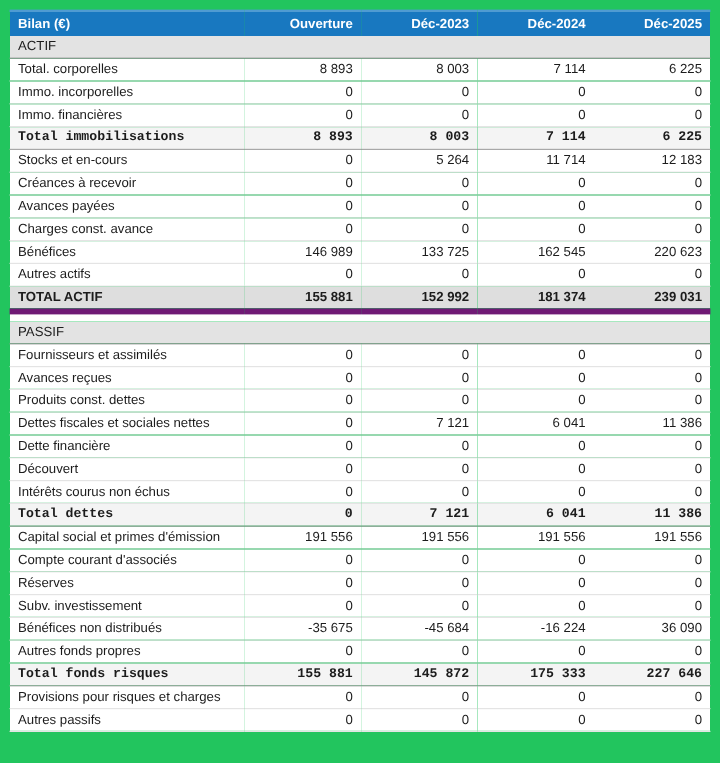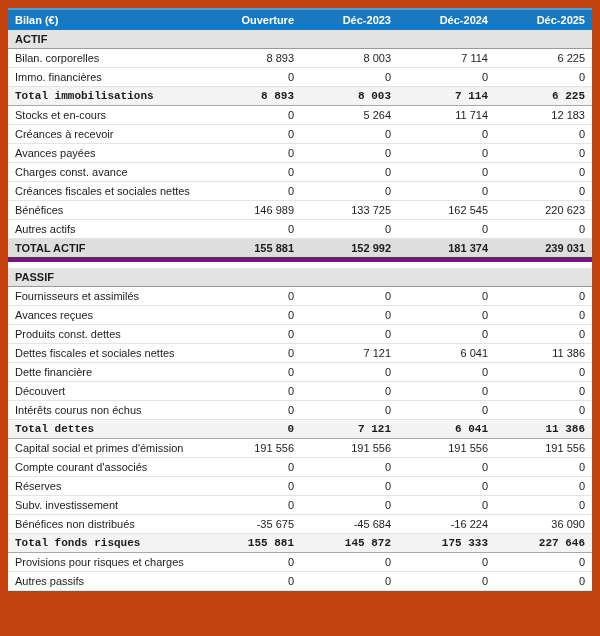--- a/index.html
+++ b/index.html
@@ -9,42 +9,42 @@
     --section_bg:#e3e3e3;
     --subtotal_bg:#f4f4f4;
     --total_bg:#dedede;
     --row_border:#e4e4e4;
     --strong_border:#9a9a9a;
     --text:#1c1c1c;
   }
   html,body{margin:0;padding:0;background:#ffffff;}
   .page{
     width:600px;height:636px;box-sizing:border-box;
-    padding:8px 8px 6px 8px;background:#c2410c;
+    padding:8px 8px 6px 8px;background:#22c55e;
     font-family:"Liberation Sans",sans-serif;color:var(--text);
   }
   table{
     border-collapse:collapse;width:100%;table-layout:fixed;
     font-size:11px;
   }
   col.label-col{width:auto;}
   col.num-col{width:97px;}
   th,td{
     padding:0 7px;height:18px;line-height:18px;
     white-space:nowrap;overflow:hidden;box-sizing:border-box;
     font-weight:normal;text-align:left;
   }
   td.num,th.num{text-align:right;}
   thead th{
     background:var(--header_bg);color:var(--header_text);
     font-weight:bold;height:20px;line-height:20px;
     border-top:2px solid var(--header_bg_light);
   }
   tr.section td{
-    background:var(--section_bg);font-weight:bold;
+    background:var(--section_bg);font-weight:normal;
     border-bottom:1px solid var(--strong_border);
   }
   tr.normal td{
     background:#ffffff;border-bottom:1px solid var(--row_border);
   }
   tr.subtotal td{
     background:var(--subtotal_bg);font-weight:bold;
     border-top:1px solid #a8a8a8;border-bottom:1px solid #a8a8a8;font-family:Liberation Mono, monospace;
   }
   tr.total td{
@@ -74,25 +74,32 @@
         <th class="num">Déc-2023</th>
         <th class="num">Déc-2024</th>
         <th class="num">Déc-2025</th>
       </tr>
     </thead>
     <tbody>
         <tr class="section">
           <td colspan="5">ACTIF</td>
         </tr>
         <tr class="normal">
-          <td>Bilan. corporelles</td>
+          <td>Total. corporelles</td>
           <td class="num">8 893</td>
           <td class="num">8 003</td>
           <td class="num">7 114</td>
           <td class="num">6 225</td>
+        </tr>
+        <tr class="normal">
+          <td>Immo. incorporelles</td>
+          <td class="num">0</td>
+          <td class="num">0</td>
+          <td class="num">0</td>
+          <td class="num">0</td>
         </tr>
         <tr class="normal">
           <td>Immo. financières</td>
           <td class="num">0</td>
           <td class="num">0</td>
           <td class="num">0</td>
           <td class="num">0</td>
         </tr>
         <tr class="subtotal">
           <td>Total immobilisations</td>
@@ -123,27 +130,20 @@
           <td class="num">0</td>
         </tr>
         <tr class="normal">
           <td>Charges const. avance</td>
           <td class="num">0</td>
           <td class="num">0</td>
           <td class="num">0</td>
           <td class="num">0</td>
         </tr>
         <tr class="normal">
-          <td>Créances fiscales et sociales nettes</td>
-          <td class="num">0</td>
-          <td class="num">0</td>
-          <td class="num">0</td>
-          <td class="num">0</td>
-        </tr>
-        <tr class="normal">
           <td>Bénéfices</td>
           <td class="num">146 989</td>
           <td class="num">133 725</td>
           <td class="num">162 545</td>
           <td class="num">220 623</td>
         </tr>
         <tr class="normal">
           <td>Autres actifs</td>
           <td class="num">0</td>
           <td class="num">0</td>
@@ -247,20 +247,27 @@
           <td class="num">0</td>
           <td class="num">0</td>
         </tr>
         <tr class="normal">
           <td>Bénéfices non distribués</td>
           <td class="num">-35 675</td>
           <td class="num">-45 684</td>
           <td class="num">-16 224</td>
           <td class="num">36 090</td>
         </tr>
+        <tr class="normal">
+          <td>Autres fonds propres</td>
+          <td class="num">0</td>
+          <td class="num">0</td>
+          <td class="num">0</td>
+          <td class="num">0</td>
+        </tr>
         <tr class="subtotal">
           <td>Total fonds risques</td>
           <td class="num">155 881</td>
           <td class="num">145 872</td>
           <td class="num">175 333</td>
           <td class="num">227 646</td>
         </tr>
         <tr class="normal">
           <td>Provisions pour risques et charges</td>
           <td class="num">0</td>

